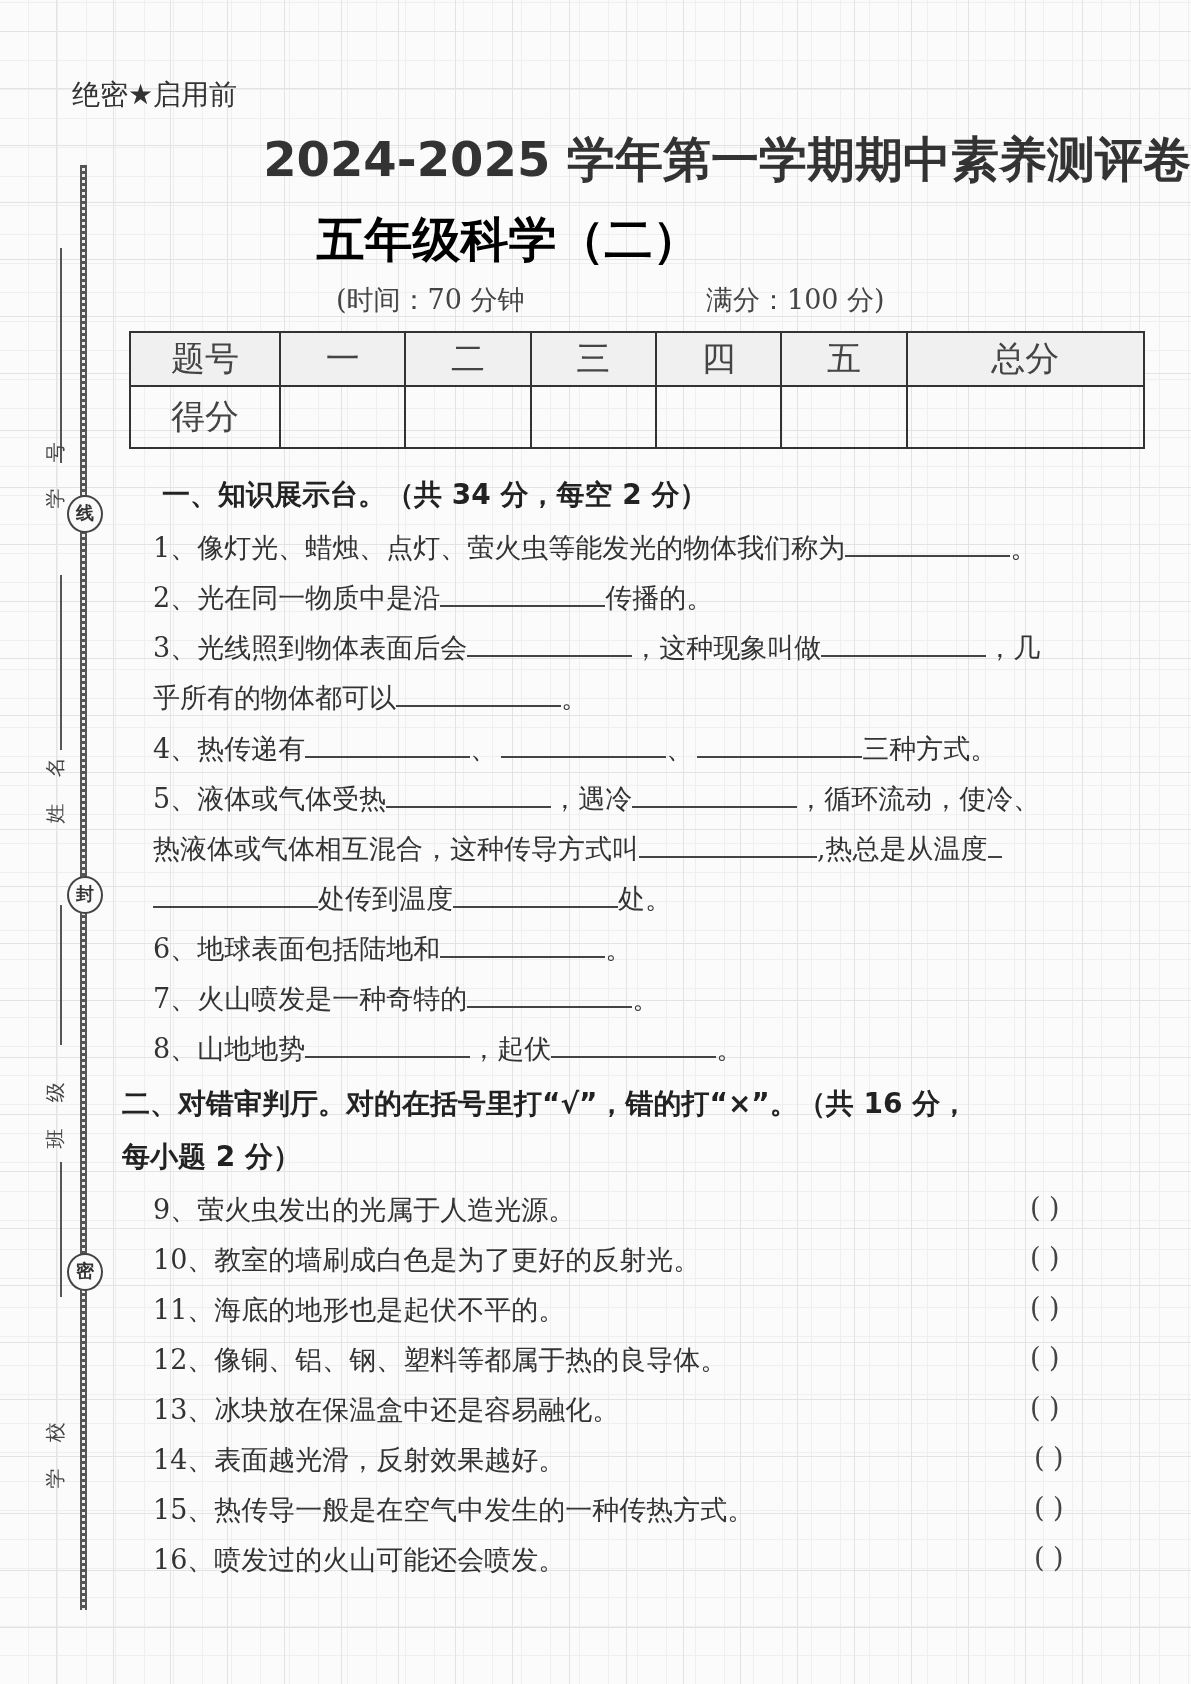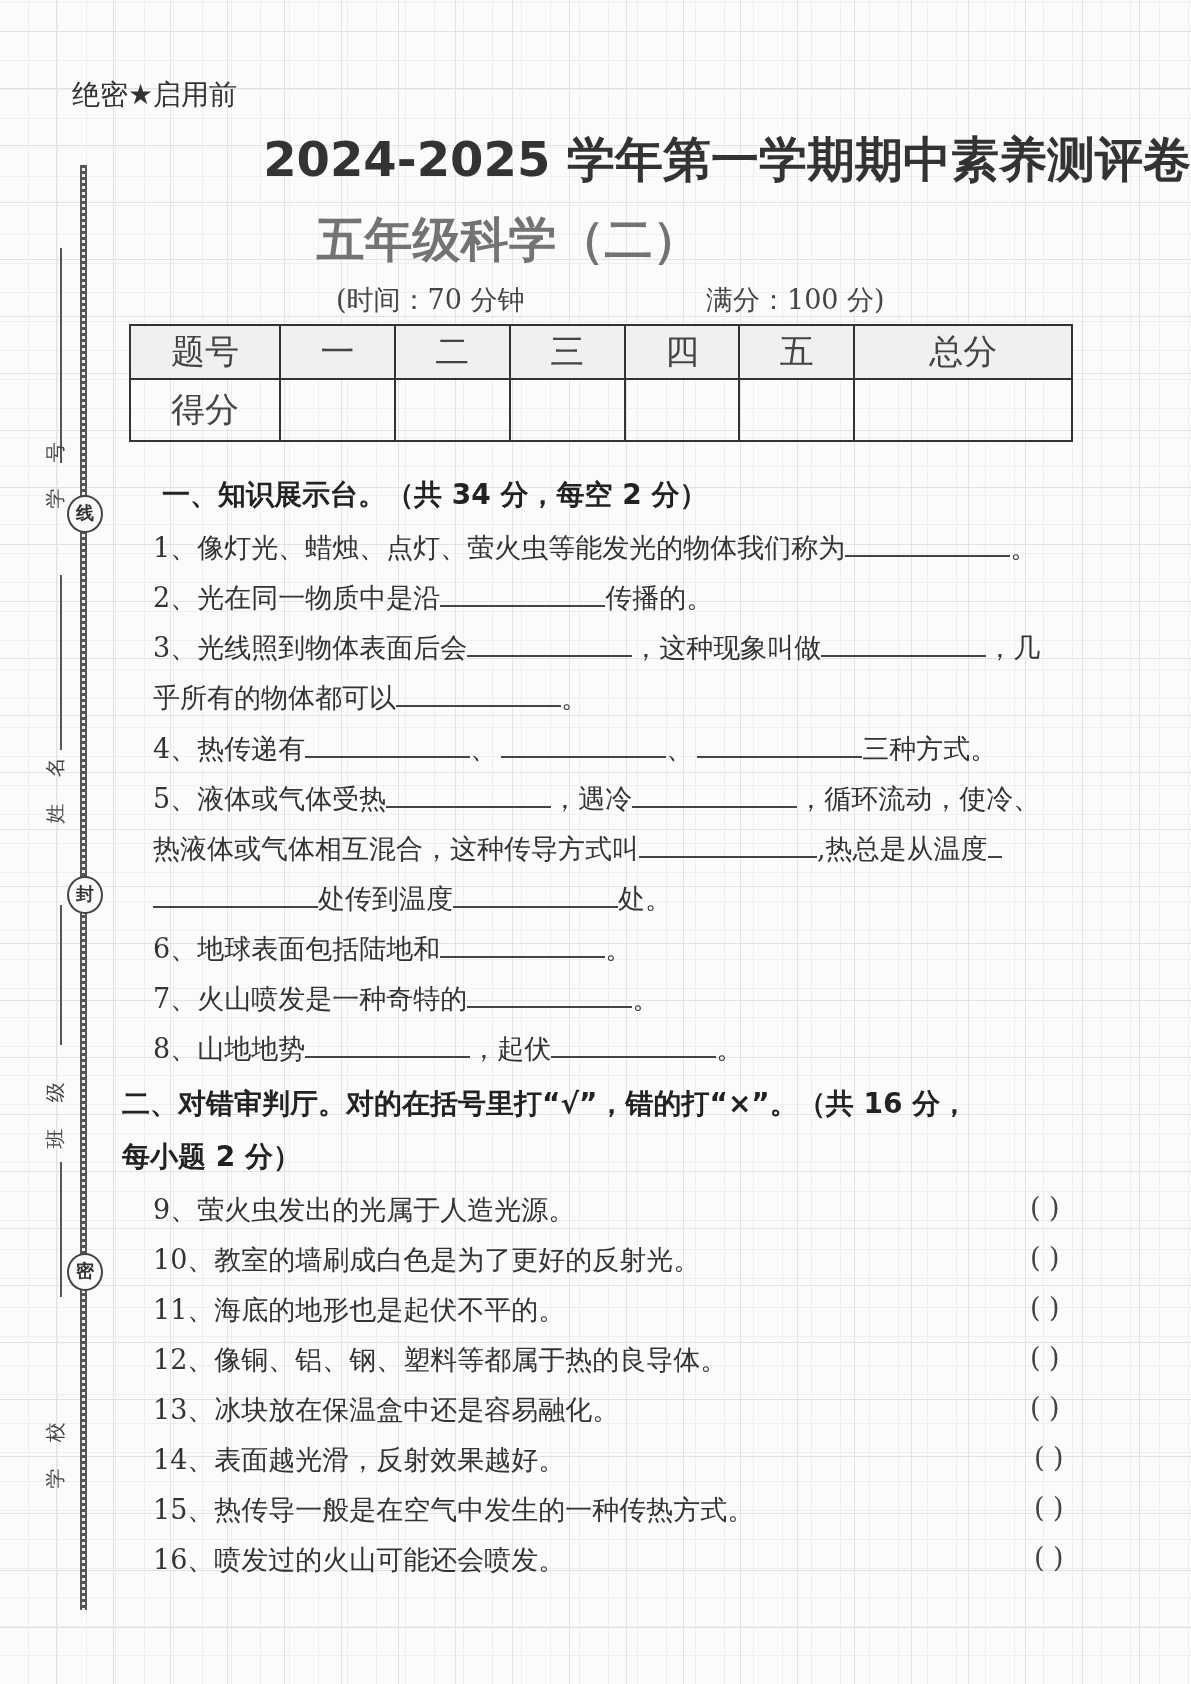--- a/index.html
+++ b/index.html
@@ -22,25 +22,25 @@
     background:repeating-linear-gradient(180deg,#555 0 3px,#eee 3px 6px);
     border-left:2px solid #555; border-right:2px solid #555; box-sizing:border-box; }
   .bind-badge { position:absolute; left:67px; width:32px; height:34px; border:2px solid #444; border-radius:50%;
     background:#fafafa; font-size:18px; text-align:center; line-height:32px; color:#333; font-weight:bold; }
   .margin-rule { position:absolute; left:60px; width:2px; background:#555; }
   .margin-label { position:absolute; left:40px; width:30px; font-size:20px; color:#444;
     transform:rotate(-90deg); white-space:nowrap; letter-spacing:10px; }
 
   .secret { left:72px; top:76px; font-size:28px; color:#333; }
   .title1 { left:0; width:1191px; text-align:right; top:128px; font-size:48px; font-weight:bold; color:#333; padding-left:40px; box-sizing:border-box; }
-  .title2 { left:0; width:977px; text-align:center; top:208px; font-size:48px; font-weight:bold; color:#737373; padding-left:40px; box-sizing:border-box; }
+  .title2 { left:0; width:977px; text-align:center; top:208px; font-size:48px; font-weight:bold; color:#000000; padding-left:40px; box-sizing:border-box; }
   .meta-time { left:336px; top:282px; font-size:27px; color:#444; }
   .meta-full { left:706px; top:282px; font-size:27px; color:#444; }
 
-  table.score { position:absolute; left:129px; top:324px; width:944px; border-collapse:collapse;border-radius:17px; }
+  table.score { position:absolute; left:129px; top:331px; width:1016px; border-collapse:collapse;border-radius:17px; }
   table.score td { border:2px solid #333; text-align:center; font-size:34px; color:#444; }
   table.score tr.head td { background:#f0f0f0; height:50px; }
   table.score tr.body td { height:58px; }
   table.score td.first { width:146px; }
 
   .sec-head { font-size:28px; font-weight:bold; color:#222; }
   .line { position:absolute; left:153px; font-size:27px; color:#333; white-space:nowrap; }
   .blank { display:inline-block; border-bottom:2px solid #444; height:26px; vertical-align:baseline; }
   .paren { position:absolute; font-size:27px; color:#444; }
 </style>

